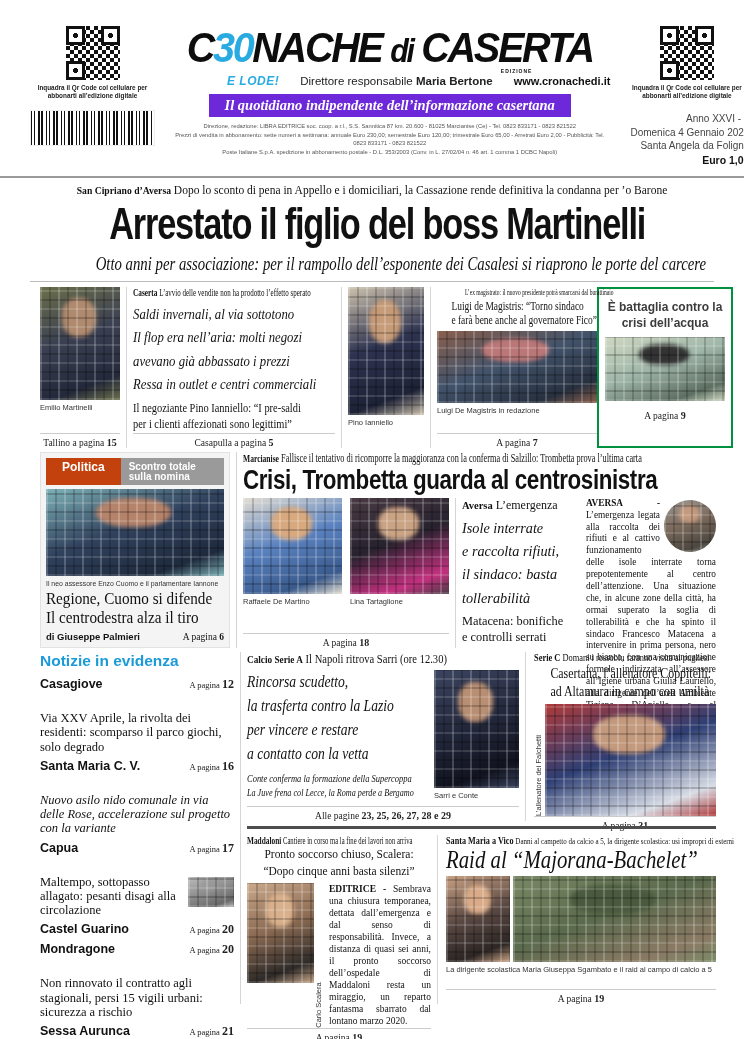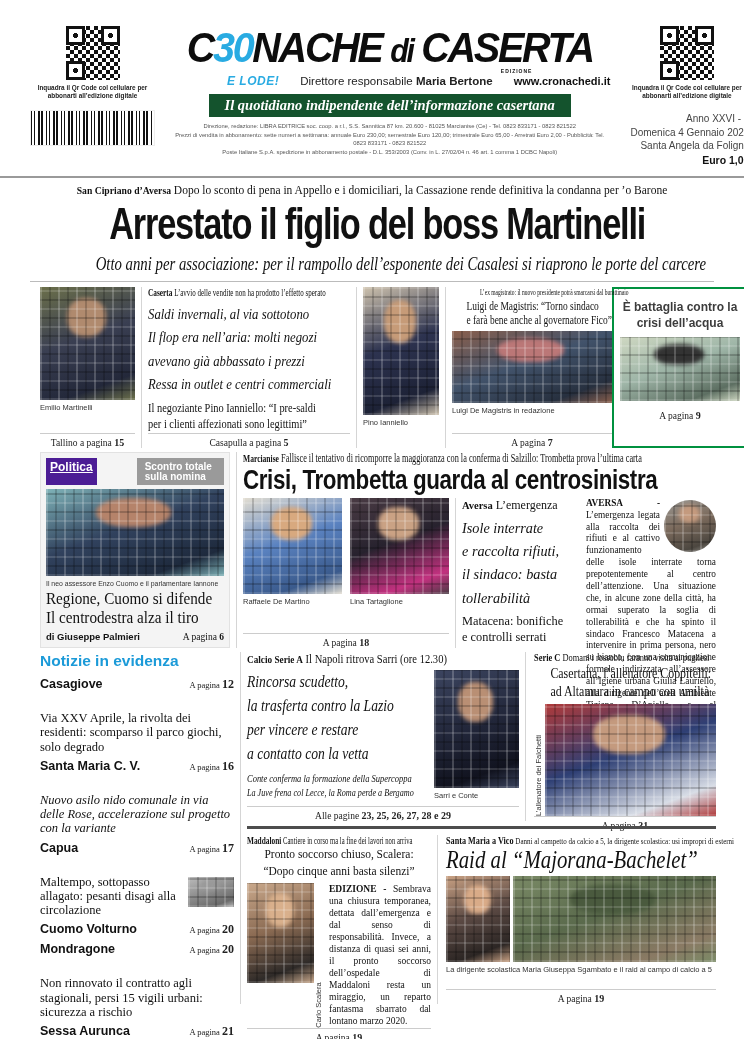--- a/index.html
+++ b/index.html
@@ -35,21 +35,21 @@
   .h-center{flex:1;padding:0 14px;text-align:center;position:relative;}
   .logo{font:italic bold 43px/1 "Liberation Sans",sans-serif;letter-spacing:-2.5px;white-space:nowrap;
         transform:scaleX(.92);transform-origin:50% 50%;color:#0d0d0d;}
   .logo .blue{color:#29abe2;}
   .logo .di{font-size:33px;}
   .edz{position:absolute;right:92px;top:42px;font:bold 5px "Liberation Sans",sans-serif;letter-spacing:1px;color:#111;}
   .subrow{display:flex;align-items:baseline;margin-top:5px;}
   .elode{font:italic bold 12px "Liberation Sans",sans-serif;color:#29abe2;letter-spacing:.5px;margin-left:58px;}
   .dirline{flex:1;font-size:11.5px;font-family:"Liberation Sans",sans-serif;color:#222;}
   .site{font:bold 11px "Liberation Sans",sans-serif;color:#111;}
-  .banner{margin:6px auto 5px;background:#14532d;color:#fff;display:inline-block;
+  .banner{margin:6px auto 5px;background:#6d28d9;color:#fff;display:inline-block;
           font:italic bold 14.5px "Liberation Serif",serif;padding:3px 16px;}
   .fineprint{font:5.8px/1.5 "Liberation Sans",sans-serif;color:#555;}
   .issue{margin-top:12px;text-align:right;font:10px/1.35 "Liberation Sans",sans-serif;color:#444;}
   .issue .price{font-weight:bold;color:#111;font-size:10.5px;}
   .hdr-rule{position:absolute;top:176px;left:0;right:0;height:2px;background:#9a9a9a;}
 
   .lead{position:absolute;top:183px;left:35px;right:35px;text-align:center;}
   .lead .kick{font-size:13px;}
   .lead h1{margin:2px 0 0;font:bold 44px/1.08 "Liberation Sans",sans-serif;letter-spacing:-1.5px;white-space:nowrap;
            transform:scaleX(.78);transform-origin:50% 50%;}
@@ -58,43 +58,43 @@
 
   .row1{position:absolute;top:287px;left:40px;right:28px;height:161px;display:flex;}
   .vline{width:1px;background:#d5d5d5;flex:none;margin:0 6px;}
   .col{display:flex;flex-direction:column;}
   .cap{font:7.5px/1.2 "Liberation Sans",sans-serif;color:#333;margin-top:3px;}
   .pfoot{margin-top:auto;text-align:center;font-size:9.5px;color:#222;border-top:1px solid #ccc;padding-top:3px;}
   .pfoot b{font-size:10px;}
   .kick{font-size:10px;}
   .kick b{font-size:10.5px;}
 
-  .c-mart{width:95px;flex:none;}
+  .c-mart{width:80px;flex:none;}
   .c-mart .photo{height:113px;--a:#6b6f4a;--b:#3a3f52;--c:#23283a;--d:#b08a6e;}
   .c-saldi{width:202px;flex:none;}
   .saldi-lines{margin-top:5px;font:italic 15px/1.55 "Liberation Serif",serif;}
   .saldi-sub{margin-top:4px;font-size:13px;line-height:1.2;}
   .c-pino{width:76px;flex:none;}
   .c-pino .photo{height:128px;--a:#cfc3ae;--b:#2d3350;--c:#1d2236;--d:#c69b78;}
   .c-demag{width:160px;flex:none;text-align:center;}
   .c-demag .head{font-size:11.5px;line-height:1.25;margin-top:2px;}
   .c-demag .photo{height:72px;margin-top:3px;--a:#8a5f4c;--b:#42536b;--c:#27303f;--d:#b77; }
   .c-demag .cap{text-align:left;}
   .c-green{width:120px;flex:none;margin-left:auto;border:2px solid #00913f;padding:5px 6px 4px;text-align:center;}
   .gbrand{color:#00913f;font:bold 23px/1 "Liberation Sans",sans-serif;letter-spacing:-1px;}
   .gsmall{display:block;color:#00913f;font:italic bold 7px "Liberation Sans",sans-serif;margin-bottom:-1px;}
   .gtext{margin:6px 2px;font:bold 12px/1.3 "Liberation Sans",sans-serif;color:#3c3c3c;}
   .c-green .photo{height:64px;--a:#cfd8c2;--b:#9fb6a8;--c:#5d6f62;--d:#333;}
   .c-green .pfoot{border-top:none;margin-top:6px;}
 
   .row2{position:absolute;top:452px;left:40px;right:28px;height:196px;display:flex;}
   .politica{width:190px;flex:none;background:#f4f4f4;border:1px solid #e2e2e2;padding:5px;box-sizing:border-box;}
   .plabels{display:flex;}
-  .lbl-blue{background:#4c1d95;color:#fff;font:bold 12px/1 "Liberation Sans",sans-serif;padding:3px 4px;text-decoration:underline;}
-  .lbl-gray{background:#9a9a9a;color:#fff;font:bold 10px/1 "Liberation Sans",sans-serif;padding:4px 8px 3px;flex:1;margin-left:40px;}
+  .lbl-blue{background:#c2410c;color:#fff;font:bold 12px/1 "Liberation Sans",sans-serif;padding:3px 16px;}
+  .lbl-gray{background:#9a9a9a;color:#fff;font:bold 10px/1 "Liberation Sans",sans-serif;padding:4px 8px 3px;flex:1;}
   .politica .photo{height:102px;margin-top:4px;--a:#7fb3b8;--b:#31425e;--c:#1e2a3d;--d:#b5836a;}
   .p-head{font-size:16.5px;line-height:1.15;margin-top:2px;}
   .p-by{display:flex;margin-top:3px;align-items:baseline;}
   .p-by .by{font:bold 9.5px "Liberation Sans",sans-serif;}
   .p-by .pg{margin-left:auto;font-size:9.5px;}
   .r2r{flex:1;display:flex;flex-direction:column;min-width:0;}
   .r2r h2{margin:1px 0 2px;font:bold 28px/1.1 "Liberation Sans",sans-serif;letter-spacing:-.5px;white-space:nowrap;
           transform:scaleX(.80);transform-origin:0 50%;}
   .r2grid{display:flex;flex:1;min-height:0;}
   .ph2{width:206px;flex:none;display:flex;flex-direction:column;}
@@ -326,21 +326,21 @@
       </div>
       <div class="nitem">
         <div class="nhead">
             <span class="ntown">Capua</span>
             <span class="npage"><span>A pagina</span> <b>17</b></span>
           </div>
         <div class="ntext"><span class="photo nphoto"></span><span>Maltempo, sottopasso allagato: pesanti disagi alla circolazione</span></div>
       </div>
       <div class="nitem">
         <div class="nhead">
-            <span class="ntown">Cuomo Volturno</span>
+            <span class="ntown">Castel Guarino</span>
             <span class="npage"><span>A pagina</span> <b>20</b></span>
           </div>
       </div>
       <div class="nitem">
         <div class="nhead">
             <span class="ntown">Mondragone</span>
             <span class="npage"><span>A pagina</span> <b>20</b></span>
           </div>
         <div class="ntext">Non rinnovato il contratto agli stagionali, persi 15 vigili urbani: sicurezza a rischio</div>
       </div>
@@ -400,21 +400,21 @@
           <div class="kick fit fx70 ol" style="font-size:9.5px"><b>Maddaloni</b> <span>Cantiere in corso ma la fine dei lavori non arriva</span></div>
           <div class="md-head">
             <span class="fit fx85">Pronto soccorso chiuso, Scalera:</span>
             <span class="fit fx85">“Dopo cinque anni basta silenzi”</span>
           </div>
           <div class="mdrow">
             <div class="mdph">
               <div class="photo"></div>
               <span class="vcap">Carlo Scalera</span>
             </div>
-            <div class="mdbody"><b>EDIZIONE -</b> <span>Sembrava una chiusura temporanea, dettata dall’emergenza e dal senso di responsabilità. Invece, a distanza di quasi sei anni, il pronto soccorso dell’ospedale di Maddaloni resta un miraggio, un reparto fantasma sbarrato dal lontano marzo 2020.</span></div>
+            <div class="mdbody"><b>EDITRICE -</b> <span>Sembrava una chiusura temporanea, dettata dall’emergenza e dal senso di responsabilità. Invece, a distanza di quasi sei anni, il pronto soccorso dell’ospedale di Maddaloni resta un miraggio, un reparto fantasma sbarrato dal lontano marzo 2020.</span></div>
           </div>
           <div class="pfoot"><span>A pagina</span> <b>19</b></div>
         </div>
         <div class="vline"></div>
         <div class="smv">
           <div class="kick fit fx78 ol" style="font-size:9px"><b>Santa Maria a Vico</b> <span>Danni al campetto da calcio a 5, la dirigente scolastica: usi impropri di esterni</span></div>
           <h3>Raid al “Majorana-Bachelet”</h3>
           <div class="smvph">
             <div class="photo p1"></div>
             <div class="photo p2"></div>

